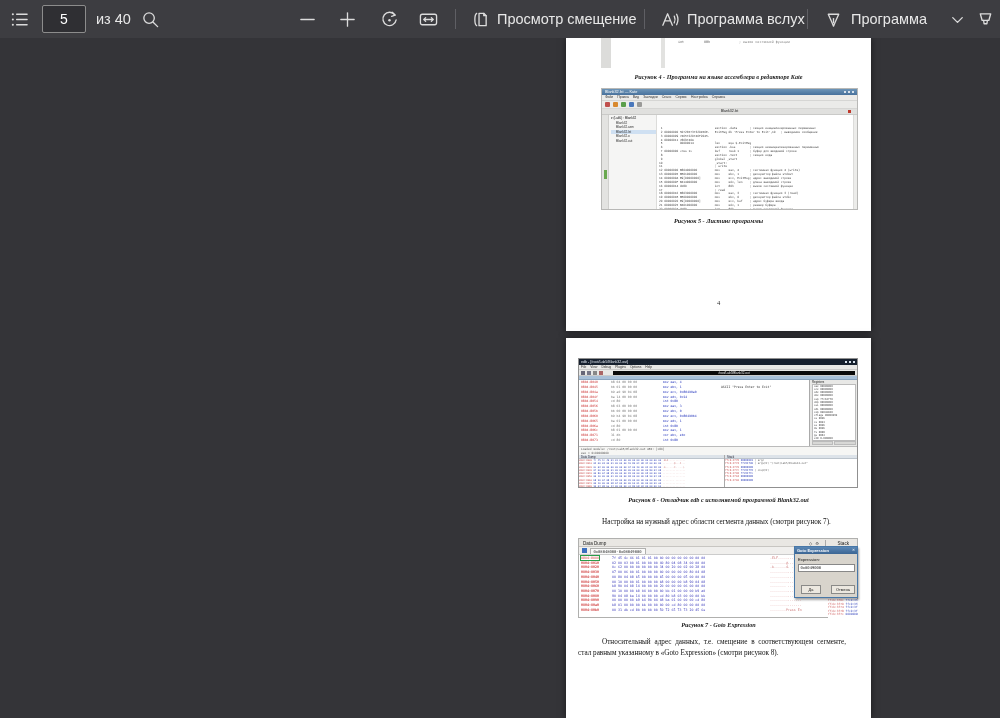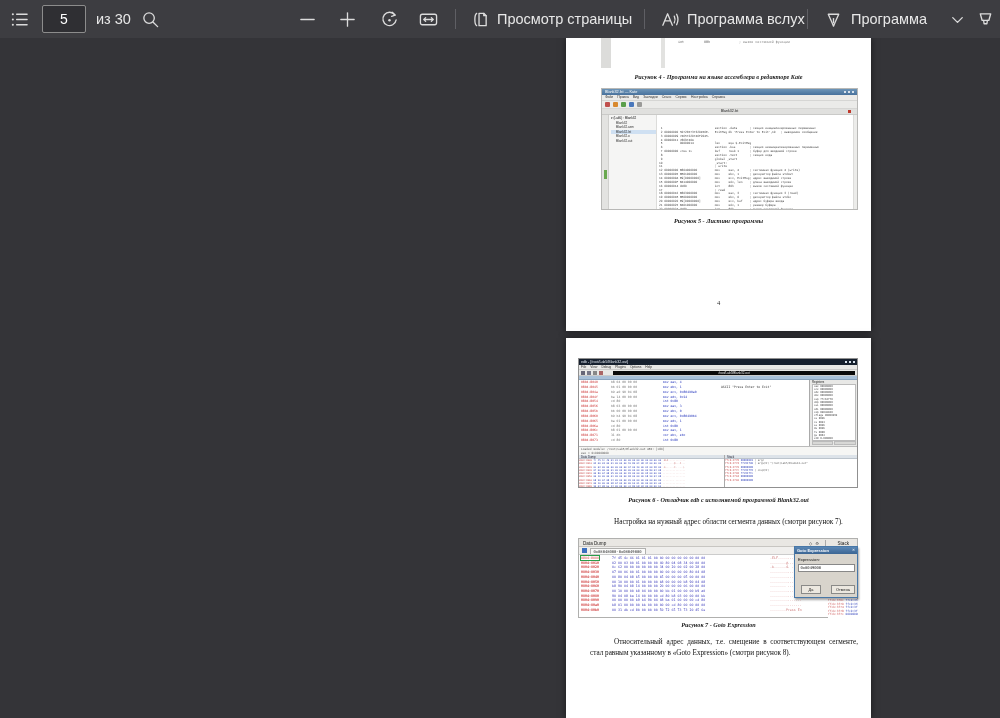--- a/index.html
+++ b/index.html
@@ -21,21 +21,21 @@
   
   .canvas { position:absolute; top:38px; left:0; width:1000px; height:680px; background:#343438; }
   .page { position:absolute; left:566px; width:305px; background:#ffffff;
           box-shadow:0 0 7px rgba(0,0,0,.5); overflow:hidden; }
   .page1 { top:0; height:293px; }
   .page2 { top:300px; height:380px; }
 
   .caption { position:absolute; left:0; width:100%; text-align:center; font-family:"Liberation Serif",serif;
              font-style:italic; font-weight:bold; font-size:6.2px; color:#1a1a1a; }
   .bodytext { position:absolute; left:12px; width:268px; font-family:"Liberation Serif",serif;
-              font-size:7.2px; color:#111; text-align:justify; text-indent:24px; line-height:10.5px;margin-left:12px; }
+              font-size:7.2px; color:#111; text-align:justify; text-indent:24px; line-height:10.5px; }
   .pagenum { position:absolute; left:0; width:100%; text-align:center;
              font-family:"Liberation Serif",serif; font-size:6.5px; color:#333; }
 
   
   .fig4 { position:absolute; top:0; left:0; width:100%; height:30px; }
   .fig4 .strip1 { position:absolute; left:35px; top:0; width:10px; height:30px; background:#dcdcda; }
   .fig4 .strip2 { position:absolute; left:95px; top:0; width:4px; height:30px; background:#e2e2e0; }
   .fig4 .code { position:absolute; top:2px; font-size:3.4px; color:#555; }
 
   
@@ -155,21 +155,21 @@
       <circle cx="3" cy="4.5" r="1.1" fill="#dcdcdc" stroke="none"></circle>
         <line x1="7" y1="4.5" x2="18" y2="4.5"></line>
       <circle cx="3" cy="10" r="1.1" fill="#dcdcdc" stroke="none"></circle>
         <line x1="7" y1="10" x2="18" y2="10"></line>
       <circle cx="3" cy="15.5" r="1.1" fill="#dcdcdc" stroke="none"></circle>
         <line x1="7" y1="15.5" x2="18" y2="15.5"></line>
     </svg>
   </div>
   <input class="pageinput" value="5" style="">
   <div class="tbtn" style="left:96px">
-    <span>из 30</span>
+    <span>из 40</span>
   </div>
   <div class="tbtn" style="left:141px">
     <svg viewBox="0 0 20 20">
       <circle cx="8.5" cy="8.5" r="5.5"></circle>
         <line x1="12.8" y1="12.8" x2="17.5" y2="17.5"></line>
     </svg>
   </div>
 
   <div class="tbtn" style="left:298px">
     <svg viewBox="0 0 20 20">
@@ -195,21 +195,21 @@
       <path d="M5 10 H15 M7 8 L5 10 L7 12 M13 8 L15 10 L13 12"></path>
     </svg>
   </div>
   <div class="vdiv" style="left:455px"></div>
   <div class="tbtn" style="left:470px">
     <svg viewBox="0 0 20 20">
       <path d="M7 3.5 C4.5 5 4.5 15 7 16.5"></path>
       <path d="M9.5 3.5 H14.5 L17 6 V16.5 H9.5 Z"></path>
         <path d="M14.5 3.5 V6 H17"></path>
     </svg>
-    <span>Просмотр страницы</span>
+    <span>Просмотр смещение</span>
   </div>
   <div class="vdiv" style="left:644px"></div>
   <div class="tbtn" style="left:660px">
     <svg viewBox="0 0 20 20">
       <path d="M3 16 L8 4 L13 16 M4.8 11.5 H11.2"></path>
       <path d="M15 6.5 q1.8 3.5 0 7"></path>
         <path d="M17.5 4.5 q2.8 5.5 0 11"></path>
     </svg>
     <span>Программа вслух</span>
   </div>

